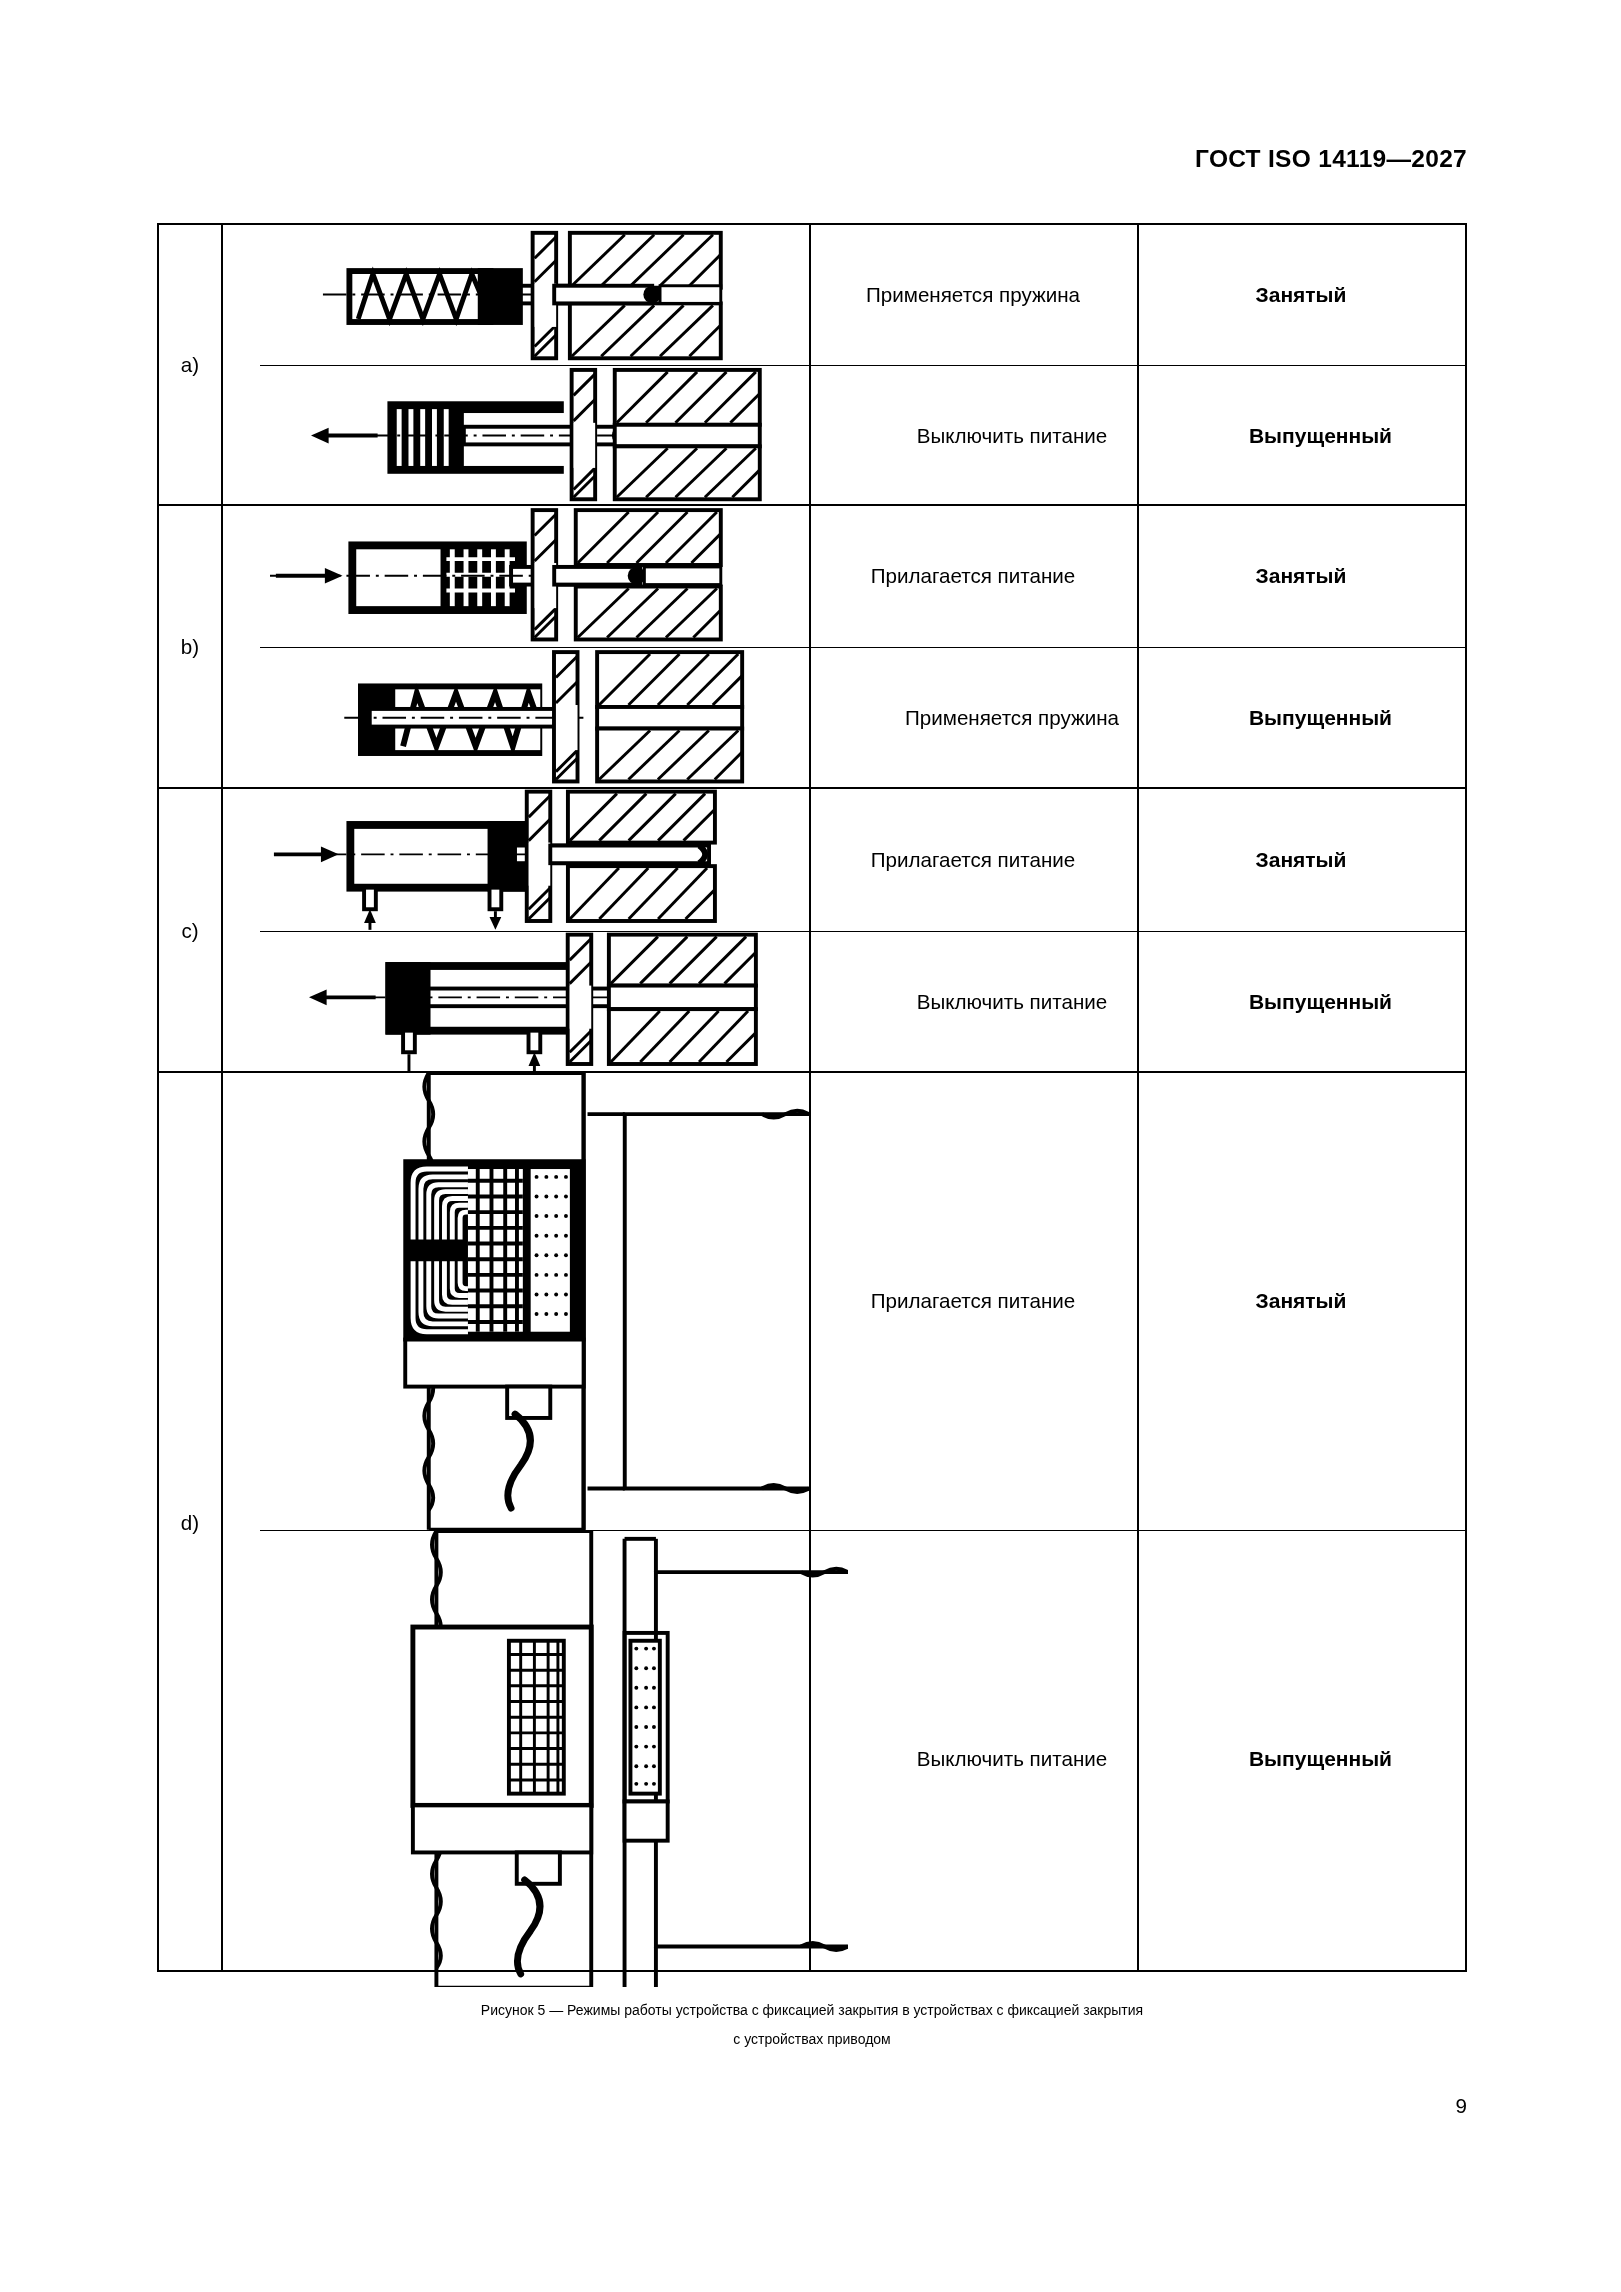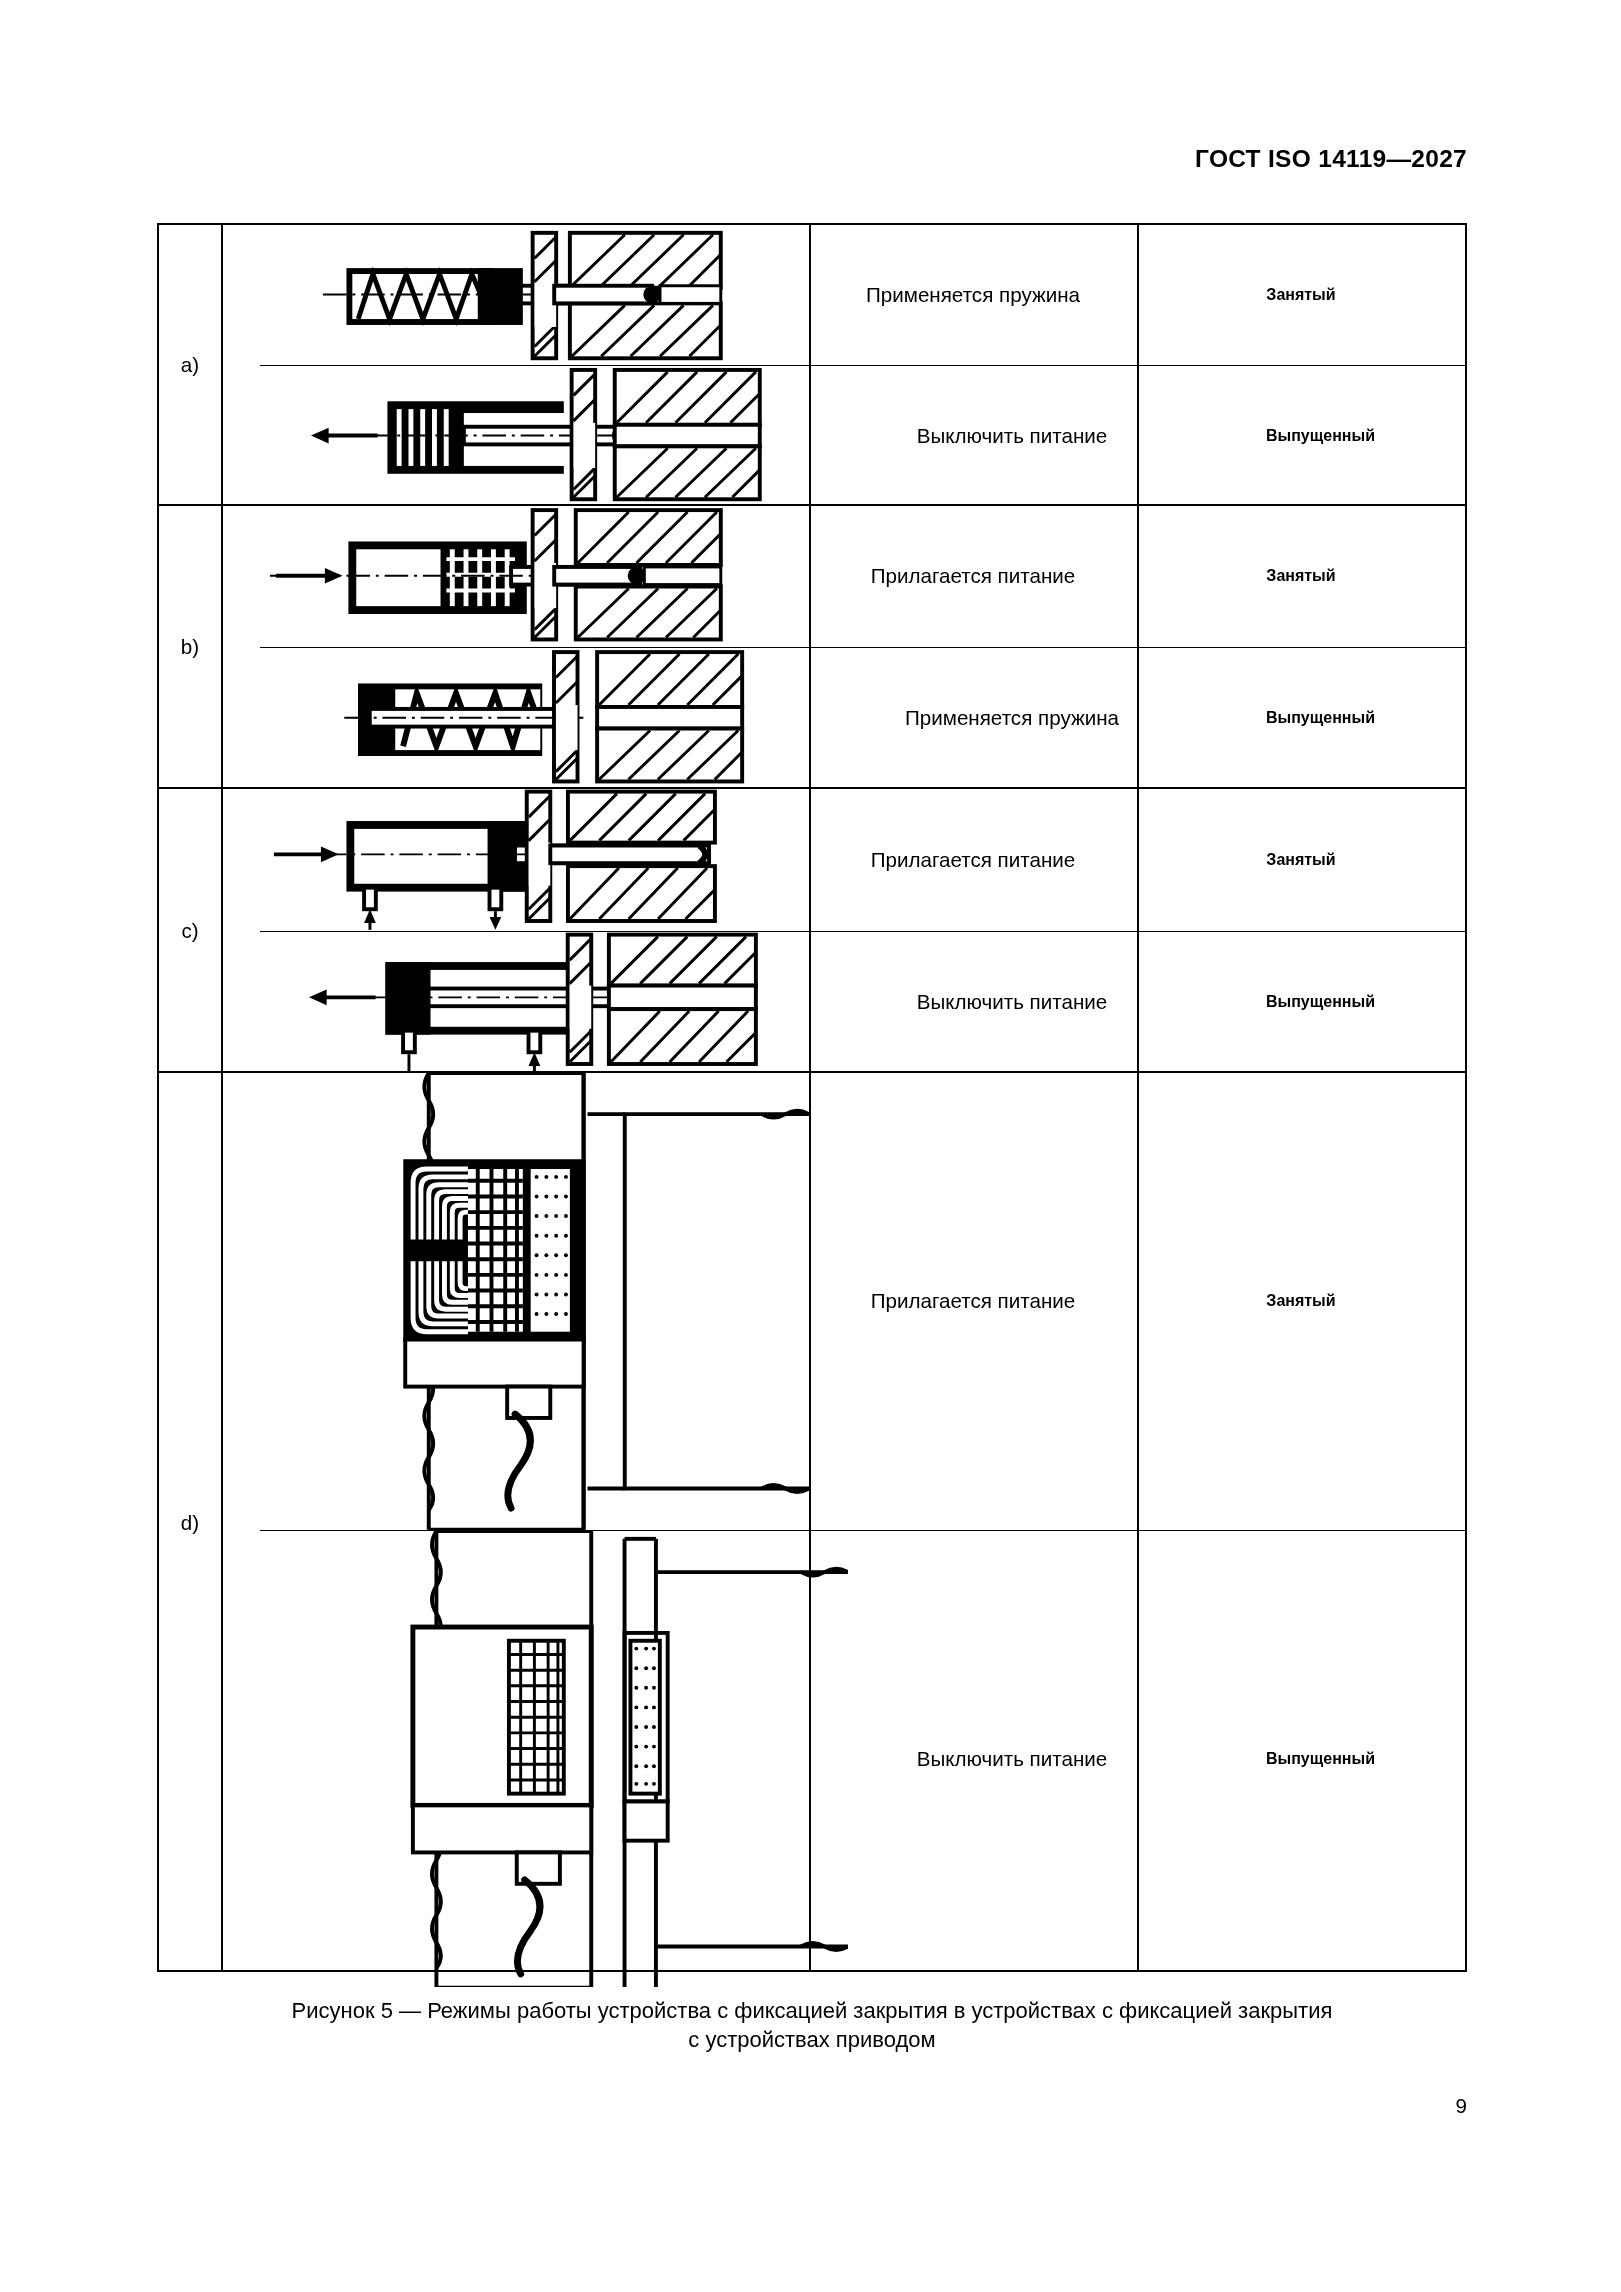--- a/index.html
+++ b/index.html
@@ -104,36 +104,36 @@
     justify-content: center;
     font-size: 20.6px;
     text-align: center;
     box-sizing: border-box;
   }
   .cell-state {
     flex: 1;
     display: flex;
     align-items: center;
     justify-content: center;
-    font-size: 16px;
+    font-size: 21px;
     font-weight: bold;
     text-align: center;
     box-sizing: border-box;
   }
 
   .diagram-svg { display: block; width: 100%; height: 100%; }
 
   
   .fig-caption {
     position: absolute;
     left: 157px;
     width: 1310px;
     top: 1996px;
     text-align: center;
-    font-size: 22px;
+    font-size: 14px;
     line-height: 29px;
   }
   .page-number {
     position: absolute;
     right: 154px;
     top: 2094px;
     font-size: 20.6px;
   }
 </style>
 </head>

